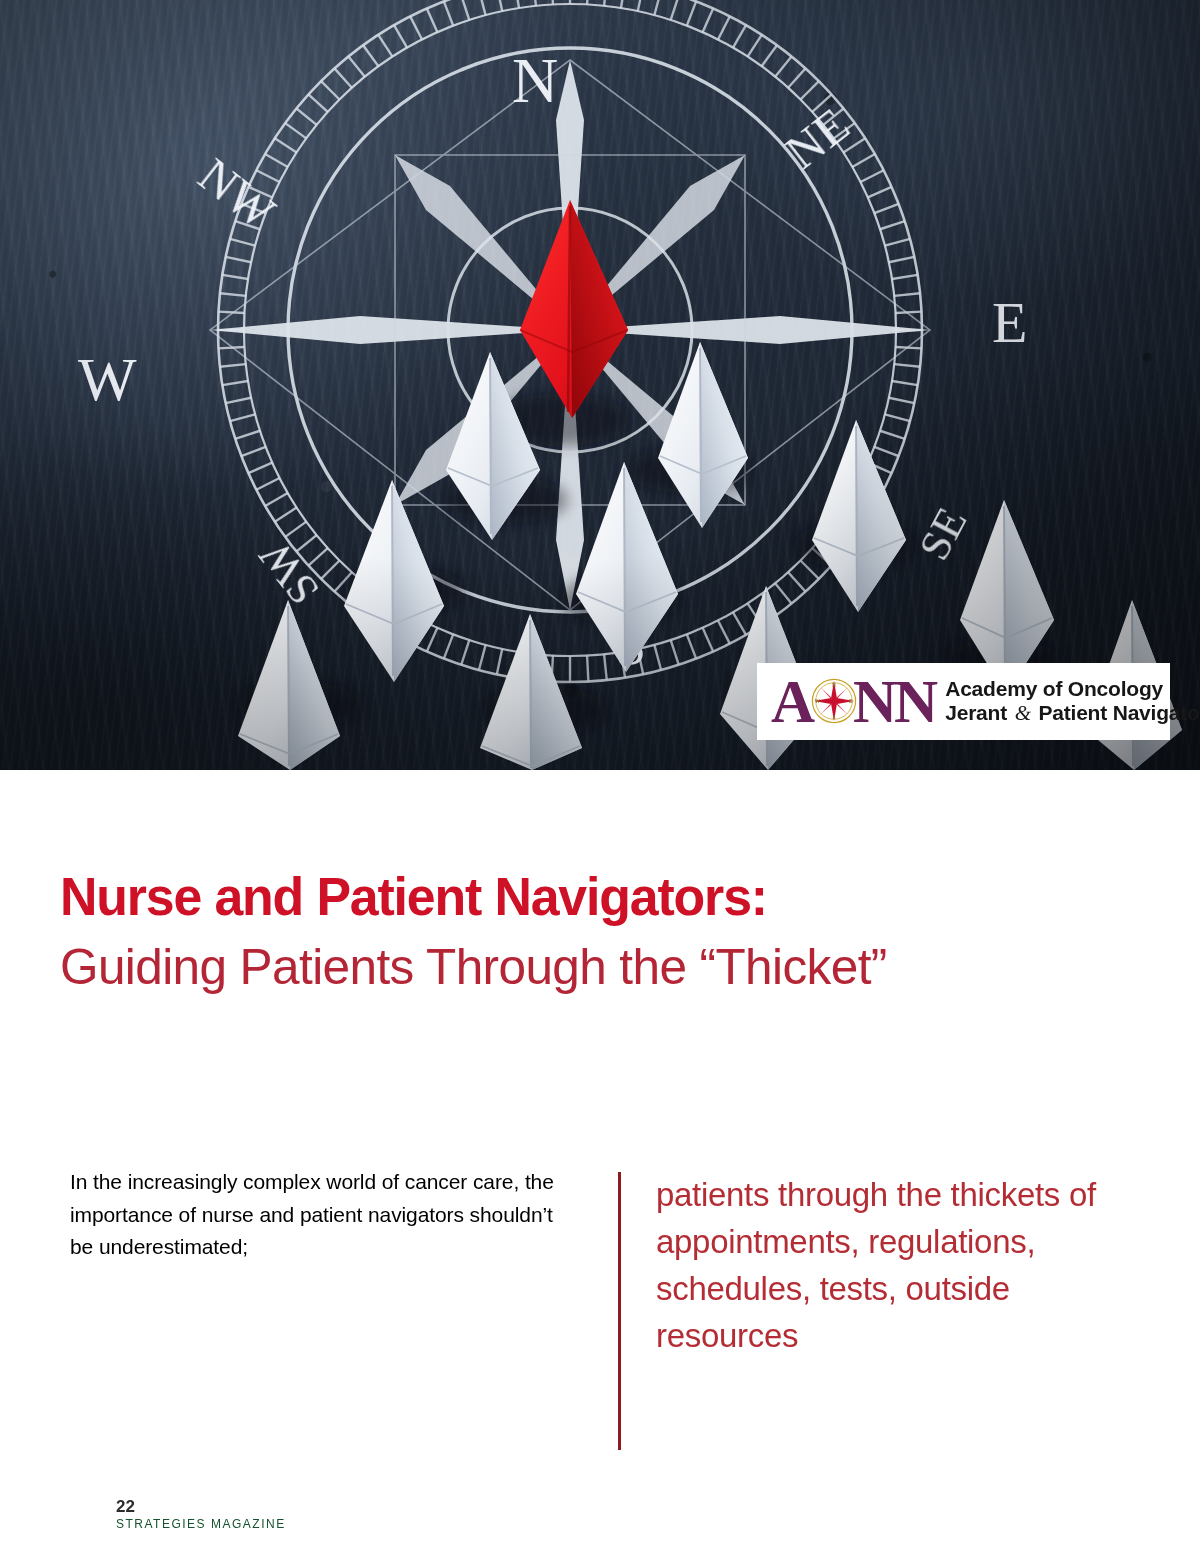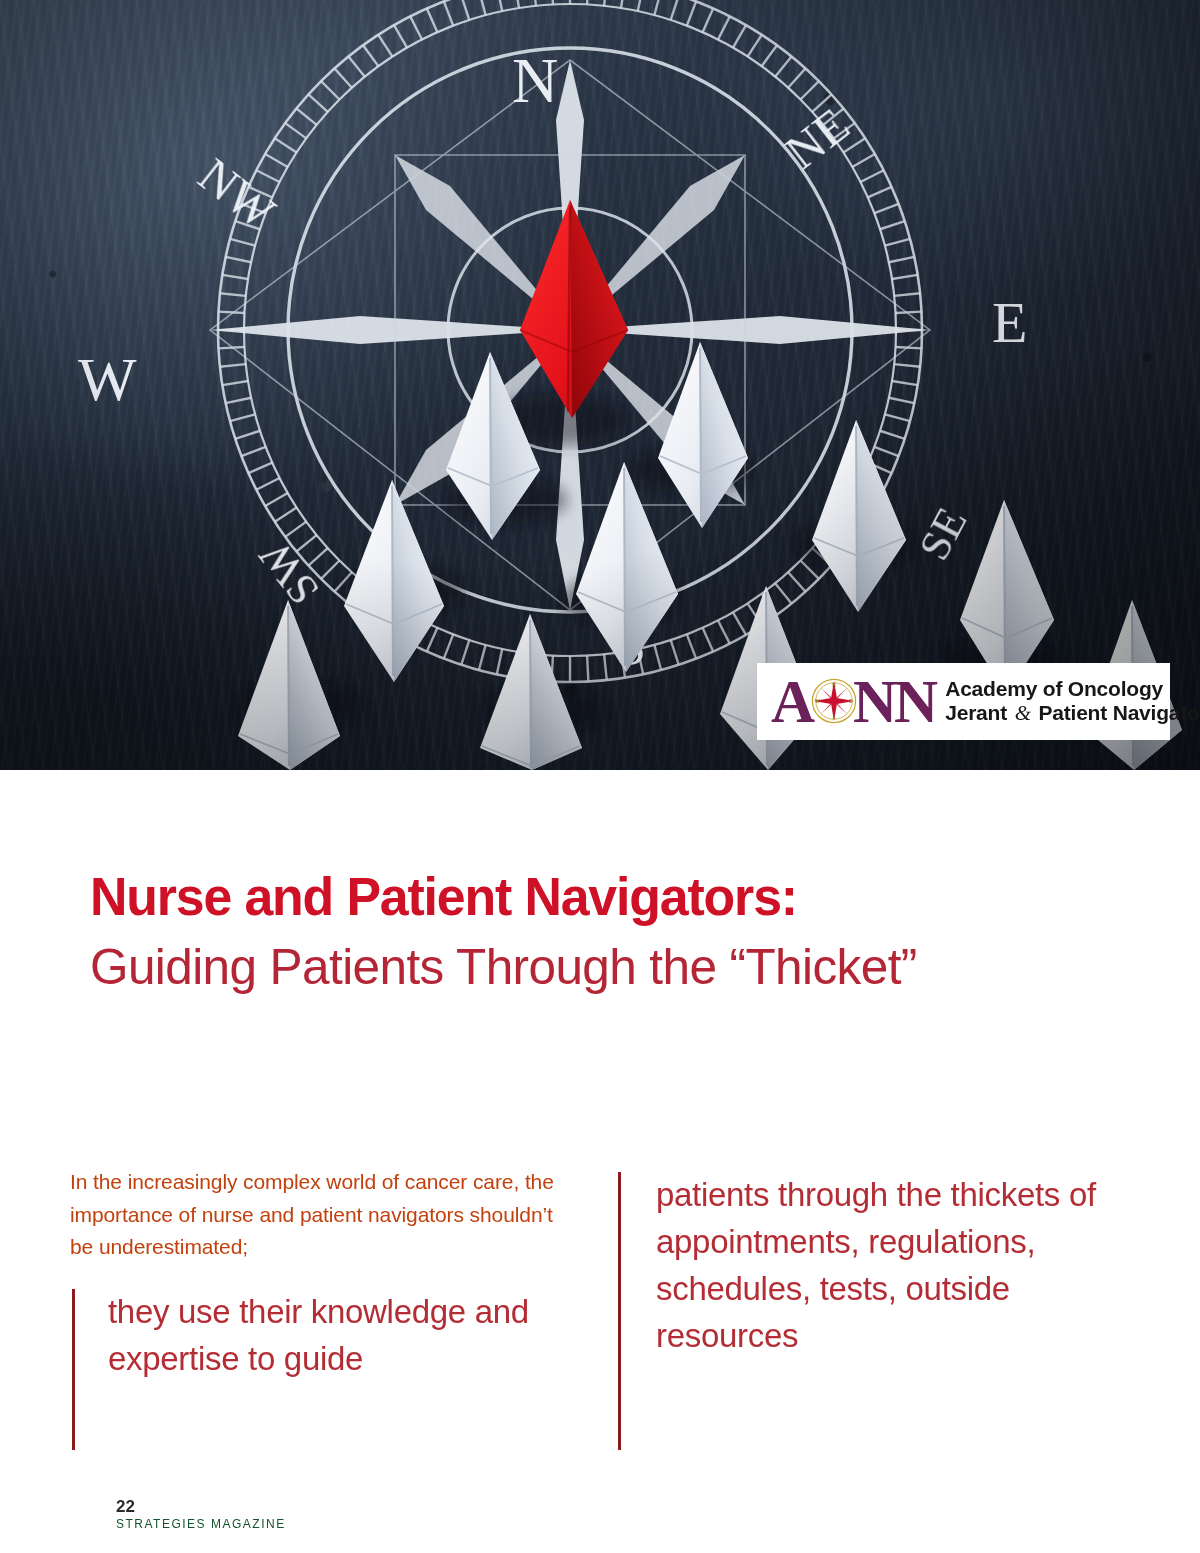--- a/index.html
+++ b/index.html
@@ -120,21 +120,21 @@
     font-family:"Liberation Serif", serif;
     font-style:italic;
     font-weight:400;
     font-size:21px;
     padding:0 2px;
   }
 
   
   .headline-wrap {
     position:absolute;
-    left:90px; top:868px;
+    left:60px; top:868px;
     width:1080px;
   }
   .headline {
     font-family:"Liberation Sans", sans-serif;
     font-weight:700;
     font-size:54px;
     line-height:1.04;
     color:#CE1126;
     letter-spacing:-1.2px;
     transform:scaleX(.96);
@@ -172,21 +172,21 @@
   .col-right {
     position:absolute;
     left:618px; top:1166px;
     width:500px;
   }
 
   .lede {
     font-family:"Liberation Sans", sans-serif;
     font-size:21px;
     line-height:1.55;
-    color:#c2410c;
+    color:#000000;
     letter-spacing:-.1px;
   }
 
   .pull-left {
     position:relative;
     margin-top:25px;
     padding-left:38px;
     min-height:161px;
   }
   .pull-left::before {
@@ -575,23 +575,20 @@
     </div>
   </div>
 
   <div class="headline-wrap">
     <h1 class="headline">Nurse and Patient Navigators:</h1>
     <h2 class="subhead">Guiding Patients Through the “Thicket”</h2>
   </div>
 
   <div class="col-left">
     <p class="lede">In the increasingly complex world of cancer care, the importance of nurse and patient navigators shouldn’t be underestimated;</p>
-    <div class="pull-left">
-      <p class="quote-text">they use their knowledge and expertise to guide</p>
-    </div>
   </div>
 
   <div class="col-right">
     <div class="pull-right">
       <p class="quote-text">patients through the thickets of appointments, regulations, schedules, tests, outside resources</p>
     </div>
   </div>
 
   <div class="footer">
     <span class="folio">22</span>

